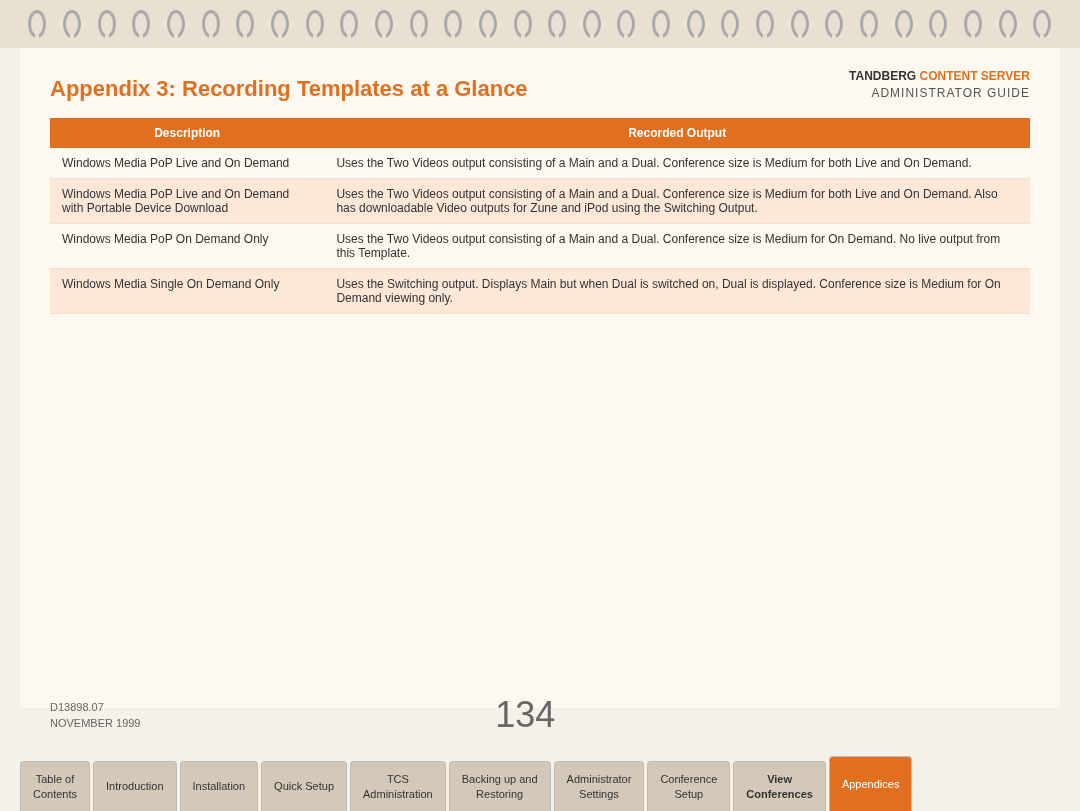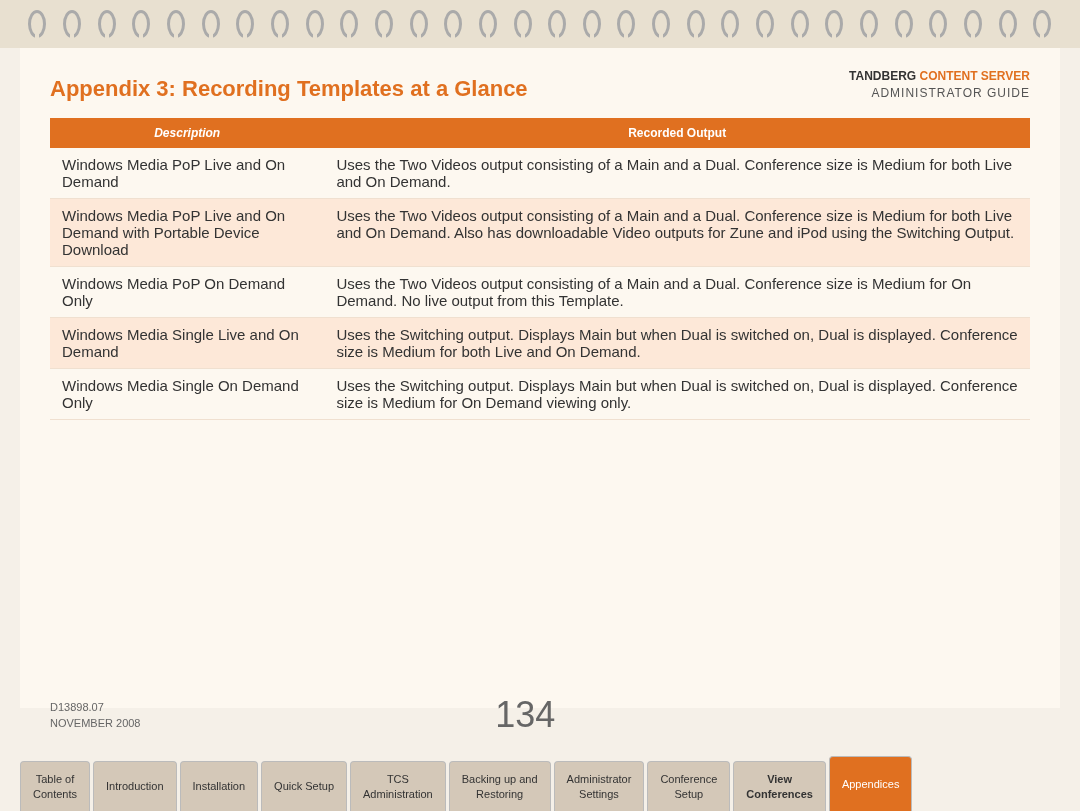--- a/index.html
+++ b/index.html
@@ -88,34 +88,33 @@
       background: #e07020;
       color: white;
       font-weight: bold;
       padding: 8px 12px;
       text-align: center;
       font-size: 12px;
     }
 
     .data-table thead tr th:first-child {
       width: 28%;
-      font-style: italic;
     }
 
     .data-table tbody tr:nth-child(even) {
       background: #fde8d8;
     }
     .data-table tbody tr:nth-child(odd) {
       background: #fdf8f0;
     }
 
     .data-table tbody tr td {
       padding: 8px 12px;
       vertical-align: top;
-      font-size: 15px;
+      font-size: 12px;
       color: #333;
       border-bottom: 1px solid #f0e0d0;
     }
 
     .data-table tbody tr td:first-child {
       font-weight: normal;
     }
 
     
     .bottom-nav {
@@ -240,24 +239,20 @@
           <td>Windows Media PoP Live and On Demand</td>
           <td>Uses the Two Videos output consisting of a Main and a Dual. Conference size is Medium for both Live and On Demand.</td>
         </tr>
         <tr>
           <td>Windows Media PoP Live and On Demand with Portable Device Download</td>
           <td>Uses the Two Videos output consisting of a Main and a Dual. Conference size is Medium for both Live and On Demand. Also has downloadable Video outputs for Zune and iPod using the Switching Output.</td>
         </tr>
         <tr>
           <td>Windows Media PoP On Demand Only</td>
           <td>Uses the Two Videos output consisting of a Main and a Dual. Conference size is Medium for On Demand. No live output from this Template.</td>
-        </tr>
-        <tr>
-          <td>Windows Media Single Live and On Demand</td>
-          <td>Uses the Switching output. Displays Main but when Dual is switched on, Dual is displayed. Conference size is Medium for both Live and On Demand.</td>
         </tr>
         <tr>
           <td>Windows Media Single On Demand Only</td>
           <td>Uses the Switching output. Displays Main but when Dual is switched on, Dual is displayed. Conference size is Medium for On Demand viewing only.</td>
         </tr>
       </tbody>
   </table>
 
 </div>
 
@@ -276,17 +271,17 @@
     <div class="nav-tab" style="white-space: pre-line;">Conference
 Setup</div>
     <div class="nav-tab" style="white-space: pre-line; font-weight: bold;">View
 Conferences</div>
     <div class="nav-tab active" style="white-space: pre-line; margin-top: 44px;">Appendices</div>
   </div>
 
 <div class="page-footer">
   <div class="footer-doc-info">
     <div>D13898.07</div>
-    <div>NOVEMBER 2008</div>
+    <div>NOVEMBER 1999</div>
   </div>
   <div class="footer-page-number">134</div>
   <div style="width:120px"></div>
 </div>
 
 </body></html>

